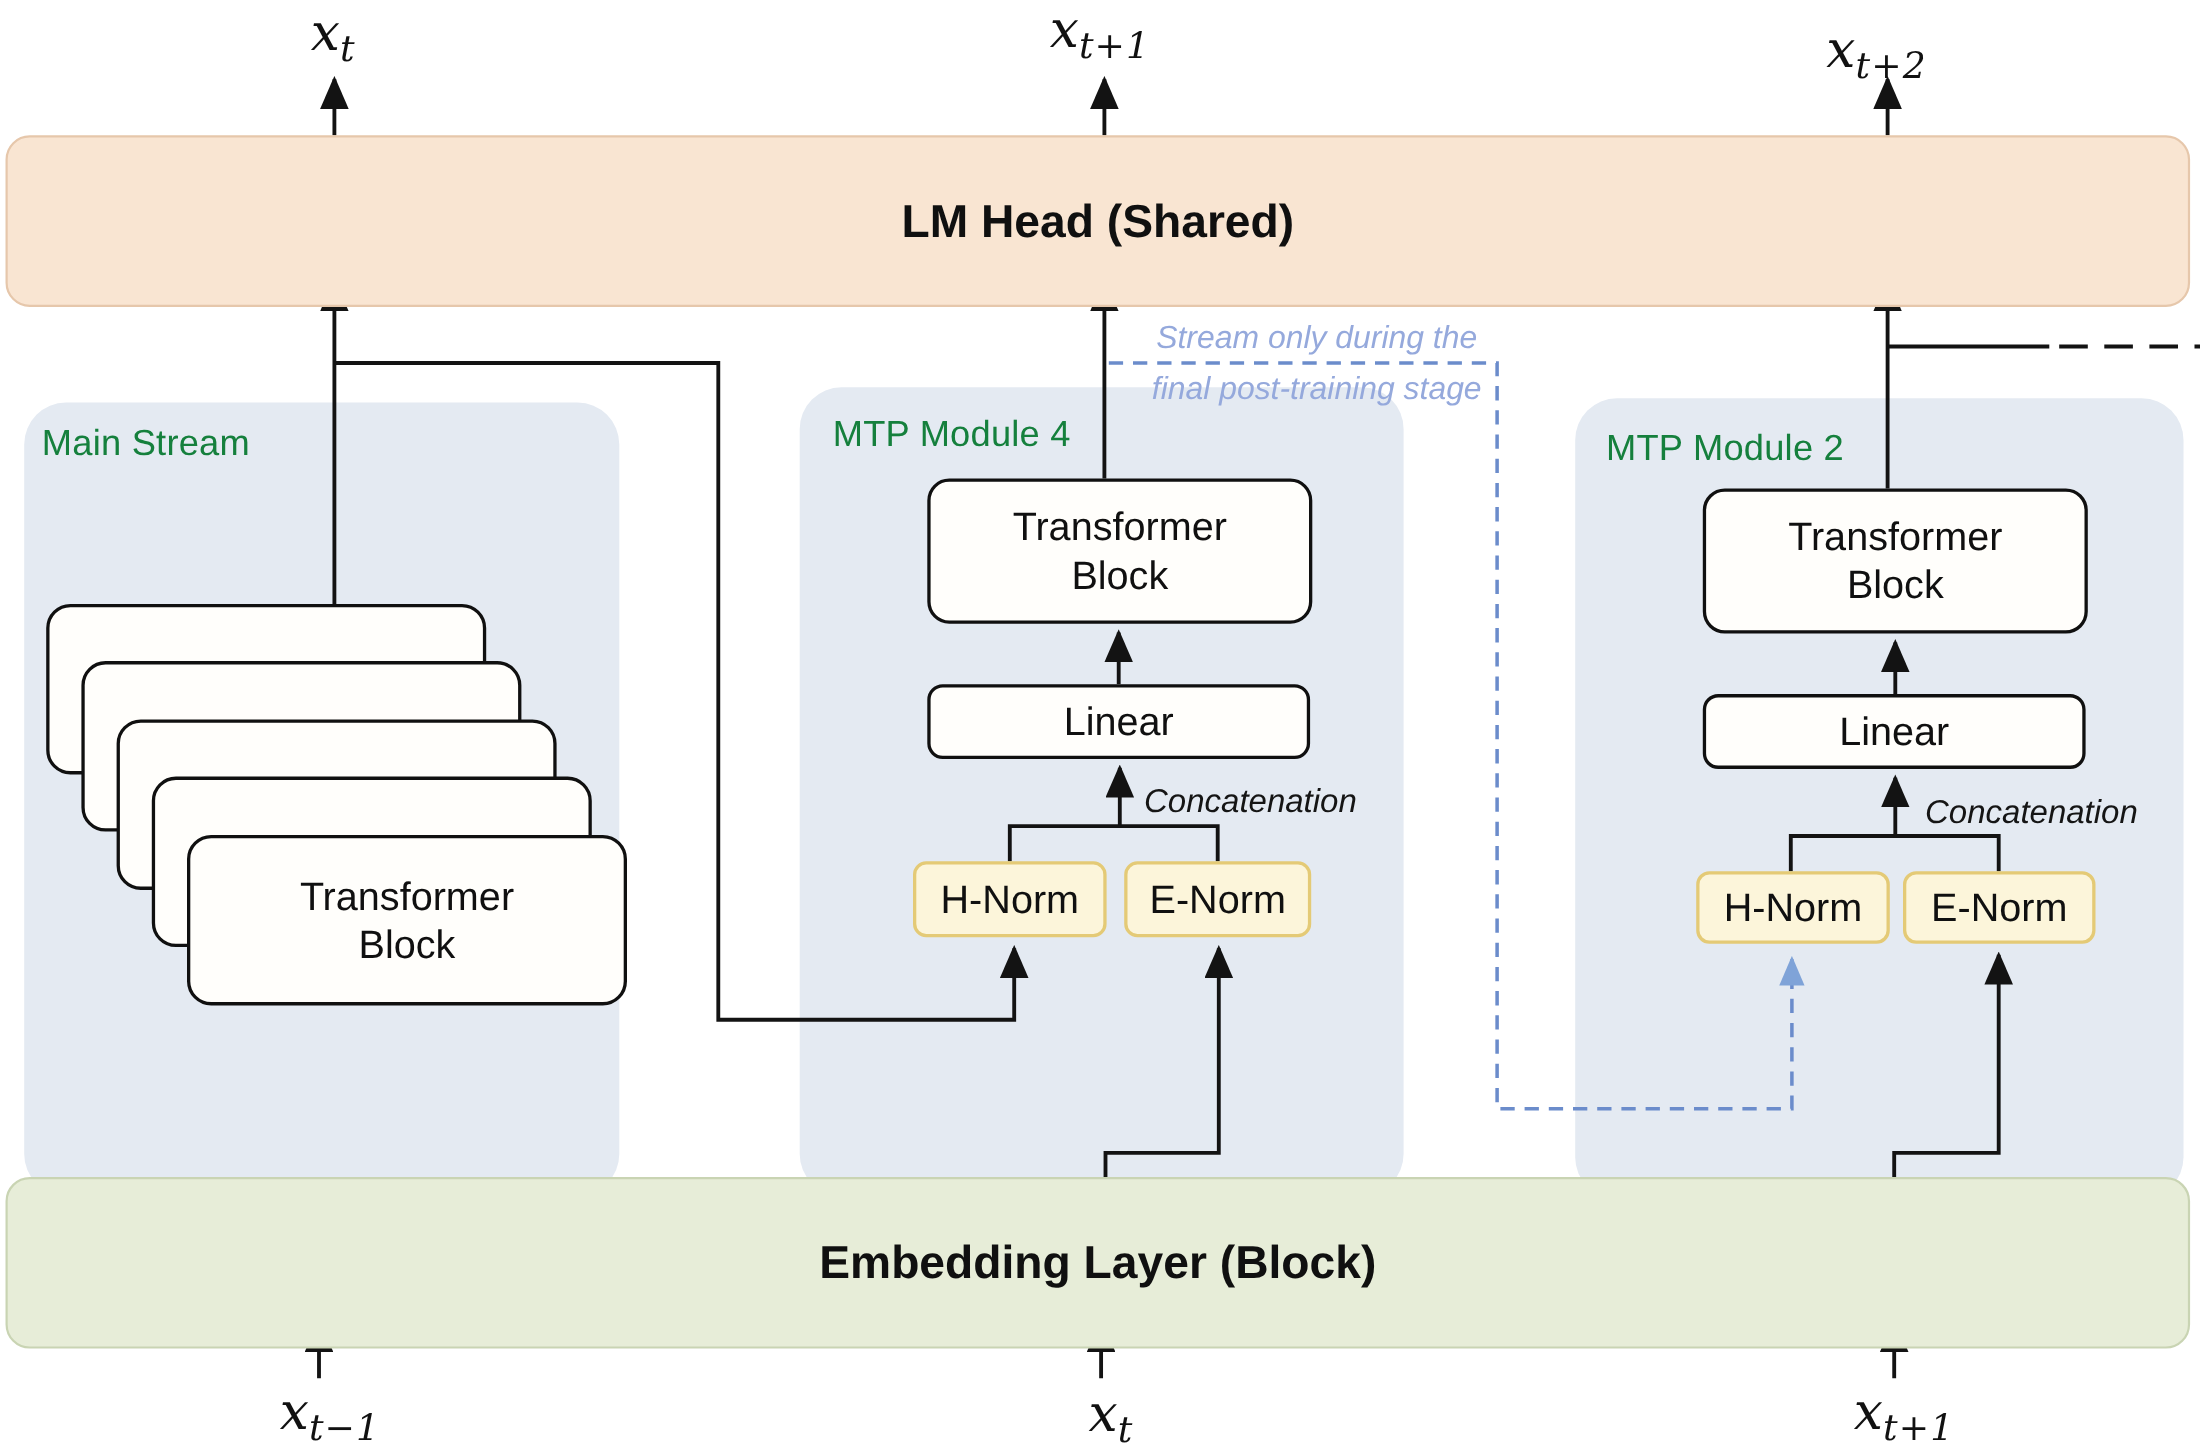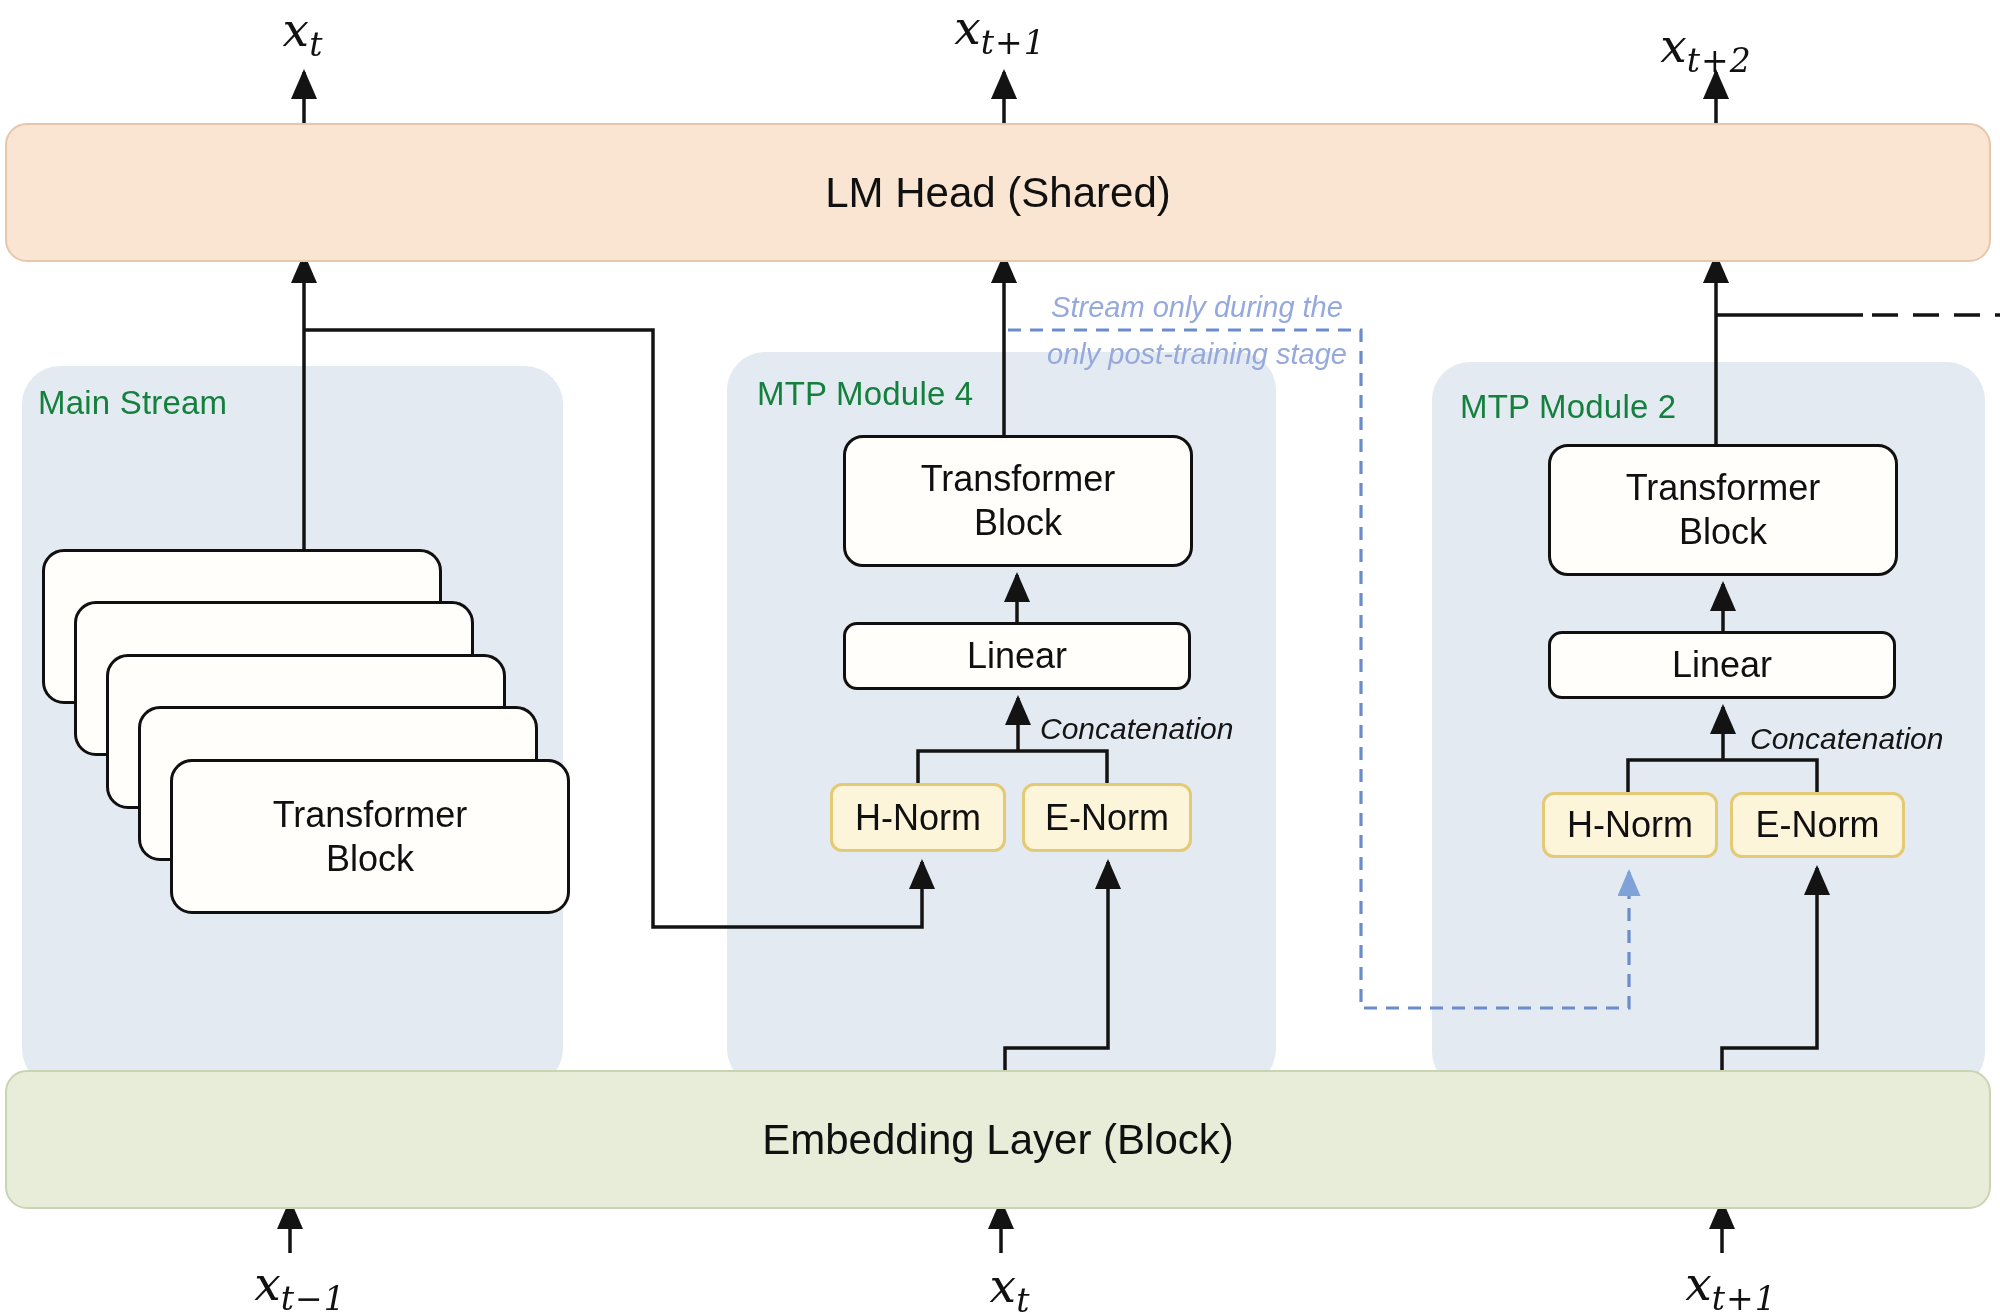--- a/index.html
+++ b/index.html
@@ -9,22 +9,22 @@
   }
   #stage *{box-sizing:border-box;}
   svg.wires{position:absolute;left:0;top:0;width:2000px;height:1314px;z-index:2;}
   .panel{
     position:absolute;background:var(--panel);border-radius:38px;z-index:1;
   }
   .panel-title{
     position:absolute;font-size:33px;color:#15803d;letter-spacing:.2px;z-index:3;white-space:nowrap;
   }
   .bar{
-    position:absolute;left:5px;width:1986px;height:139px;border-radius:22px;z-index:3;
-    display:flex;align-items:center;justify-content:center;font-size:42px;color:#101010;
+    position:absolute;left:5px;width:1986px;height:156px;border-radius:22px;z-index:3;
+    display:flex;align-items:center;justify-content:center;font-size:42px;color:#101010;font-weight:bold;
   }
   .bar.lm{top:123px;background:var(--peach);border:2px solid var(--peachBorder);}
   .bar.emb{top:1070px;background:var(--green);border:2px solid var(--greenBorder);}
   .wbox{
     position:absolute;background:#fffefb;border:3.5px solid #101010;z-index:3;
     display:flex;flex-direction:column;align-items:center;justify-content:center;
     font-size:36px;line-height:1.22;color:#101010;text-align:center;
   }
   .card{
     position:absolute;width:400px;height:155px;background:#fffefb;border:3px solid #101010;
@@ -141,21 +141,21 @@
   <div class="concat" style="left:1750px;top:722px;">Concatenation</div>
   <div class="norm" style="left:1542px;top:792px;width:176px;height:66px;">
     <span>H-Norm</span>
   </div>
   <div class="norm" style="left:1730px;top:792px;width:175px;height:66px;">
     <span>E-Norm</span>
   </div>
 
   <div class="note" style="left:1032px;top:284px;width:330px;">
     <div>Stream only during the</div>
-    <div>only post-training stage</div>
+    <div>final post-training stage</div>
   </div>
 
   <div class="mathlabel" style="left:303px;top:2px;">
     <span class="base">x</span><span class="sub">t</span>
   </div>
   <div class="mathlabel" style="left:1000px;top:0px;">
     <span class="base">x</span><span class="sub">t+1</span>
   </div>
   <div class="mathlabel" style="left:1706px;top:18px;text-align:right;">
     <span class="base">x</span><span class="sub">t+2</span>

